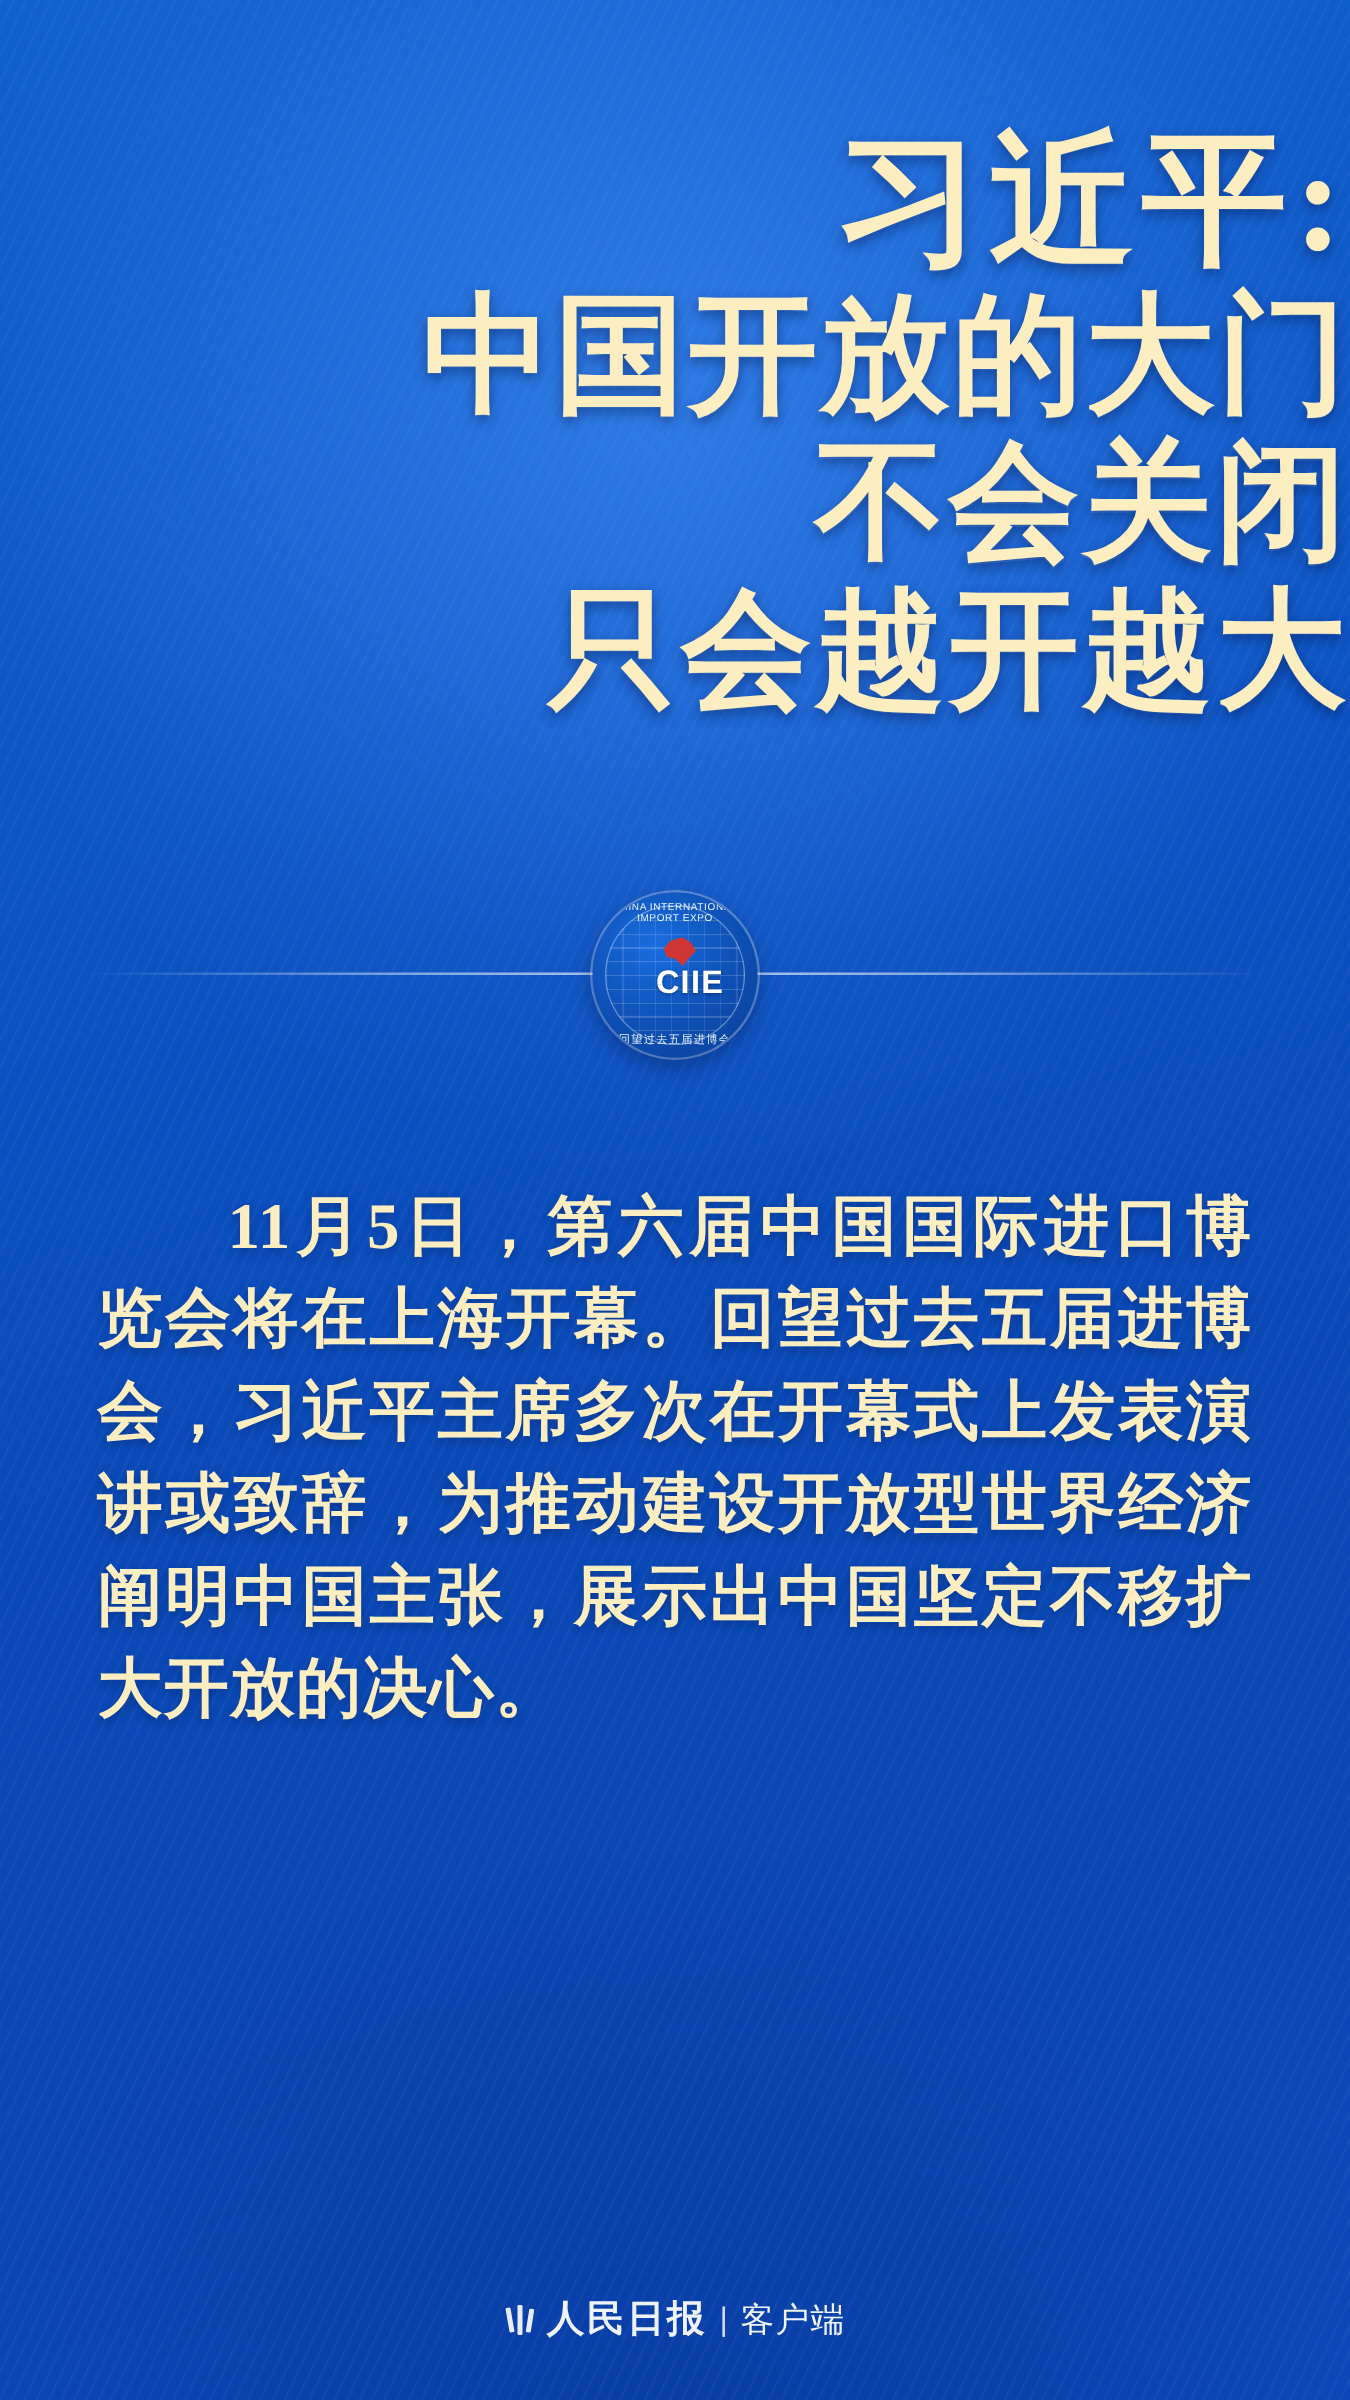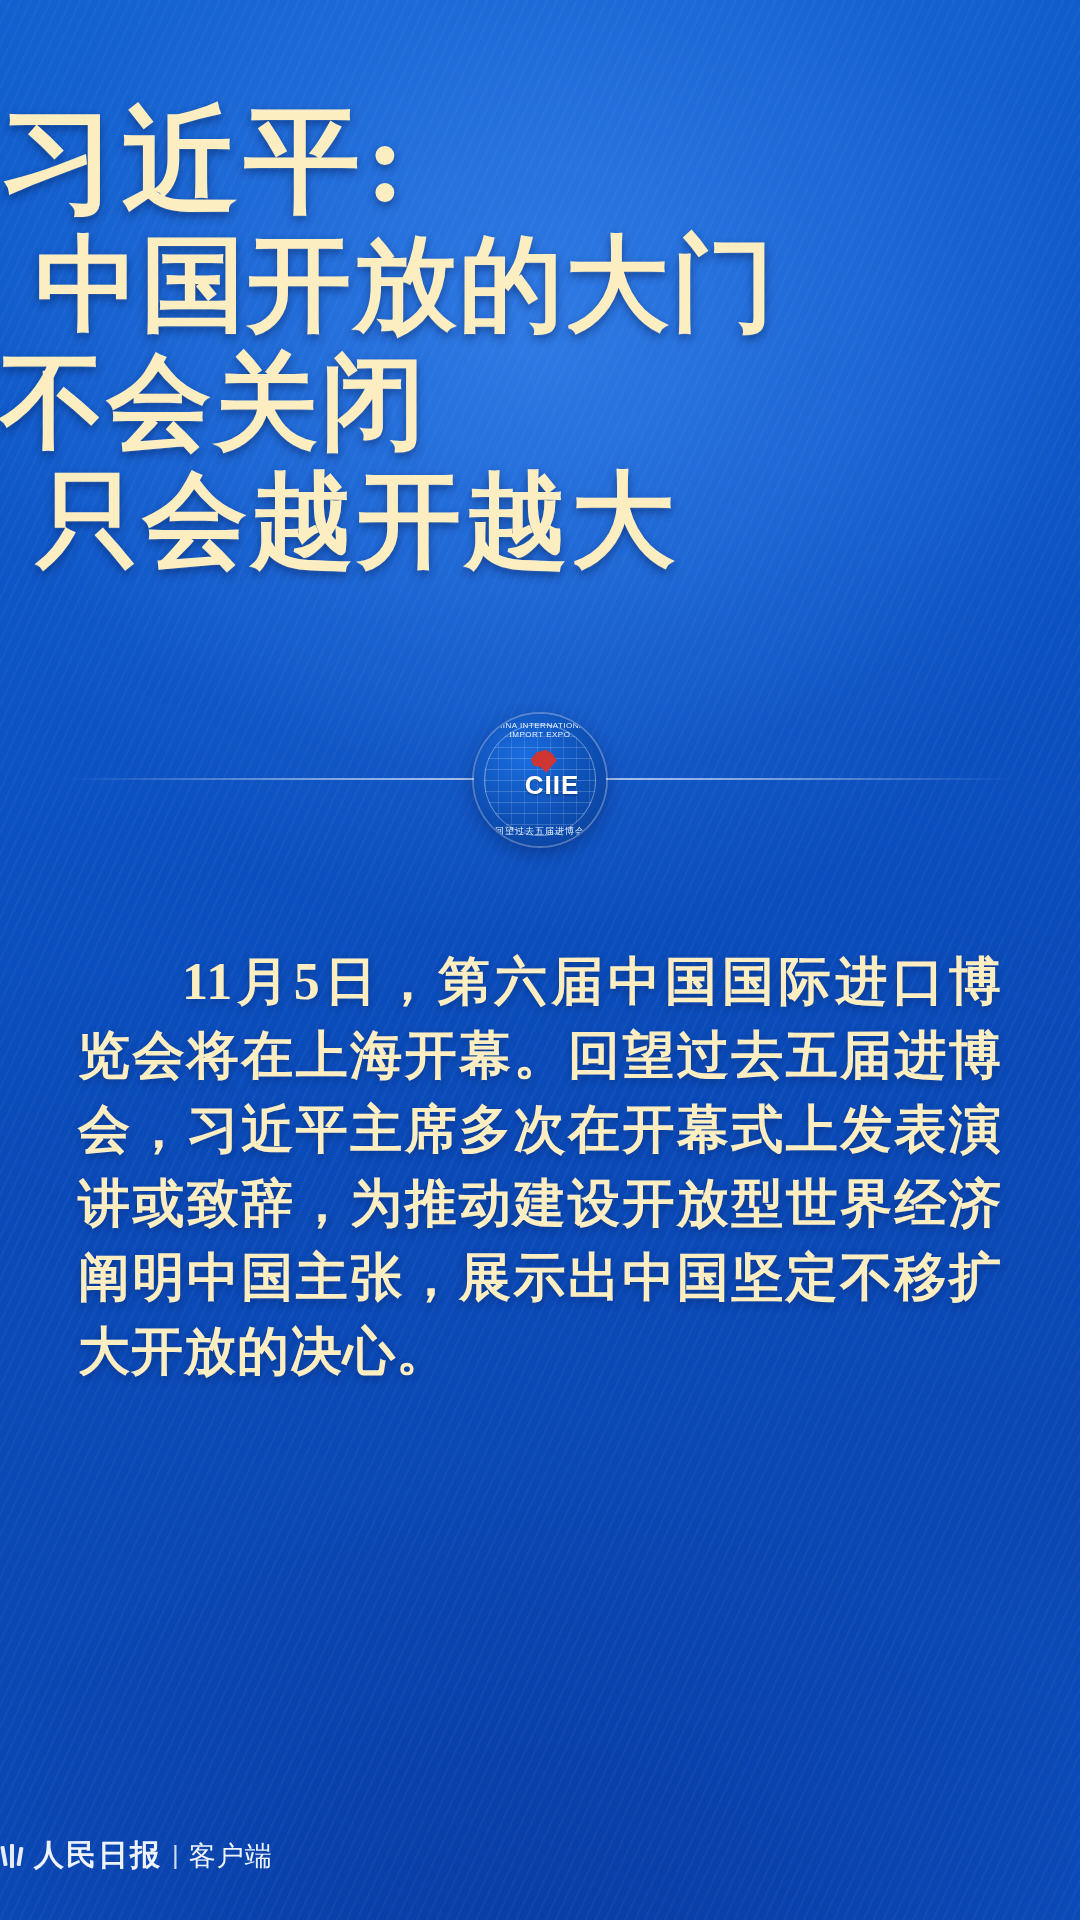--- a/index.html
+++ b/index.html
@@ -52,21 +52,21 @@
     width: 100%;
     height: 100%;
   }
 
   
   .headline {
     position: absolute;
     top: 96px;
     left: 0;
     width: 100%;
-    text-align: left;
+    text-align: right;
   }
   .hl-line {
     display: block;
     color: #fdeec2;
     font-family: "Liberation Serif", serif;
     font-weight: bold;
     letter-spacing: 2px;
     text-shadow:
       0 4px 10px rgba(0, 20, 70, 0.45),
       0 1px 0 rgba(255,255,255,0.12);
@@ -193,20 +193,21 @@
 
   
   .footer {
     position: absolute;
     left: 0;
     bottom: 44px;
     width: 100%;
     text-align: center;
     display: flex;
     align-items: center;
+    justify-content: center;
     gap: 8px;
   }
   .footer .logo-mark {
     display: inline-block;
     width: 26px;
     height: 26px;
     position: relative;
     opacity: 0.95;
   }
   .footer .logo-mark span {

